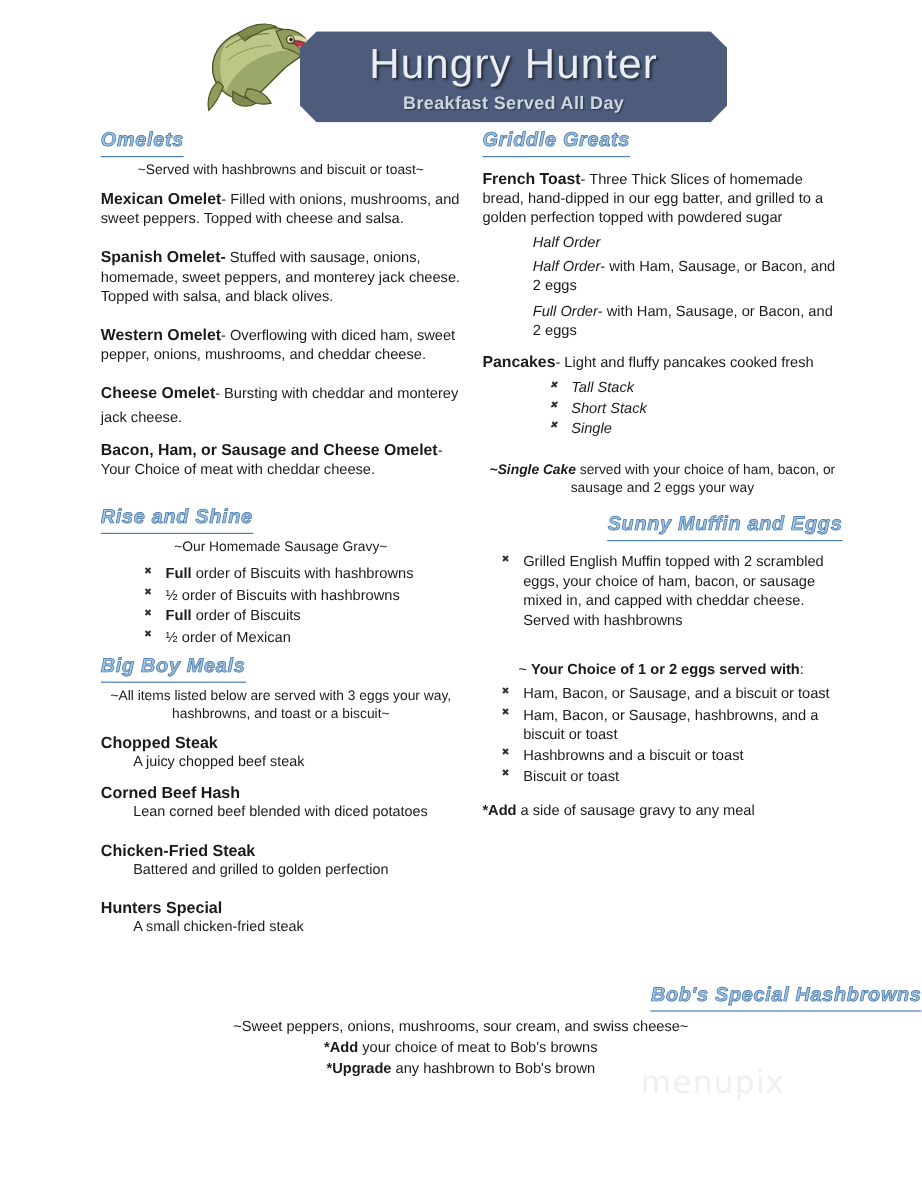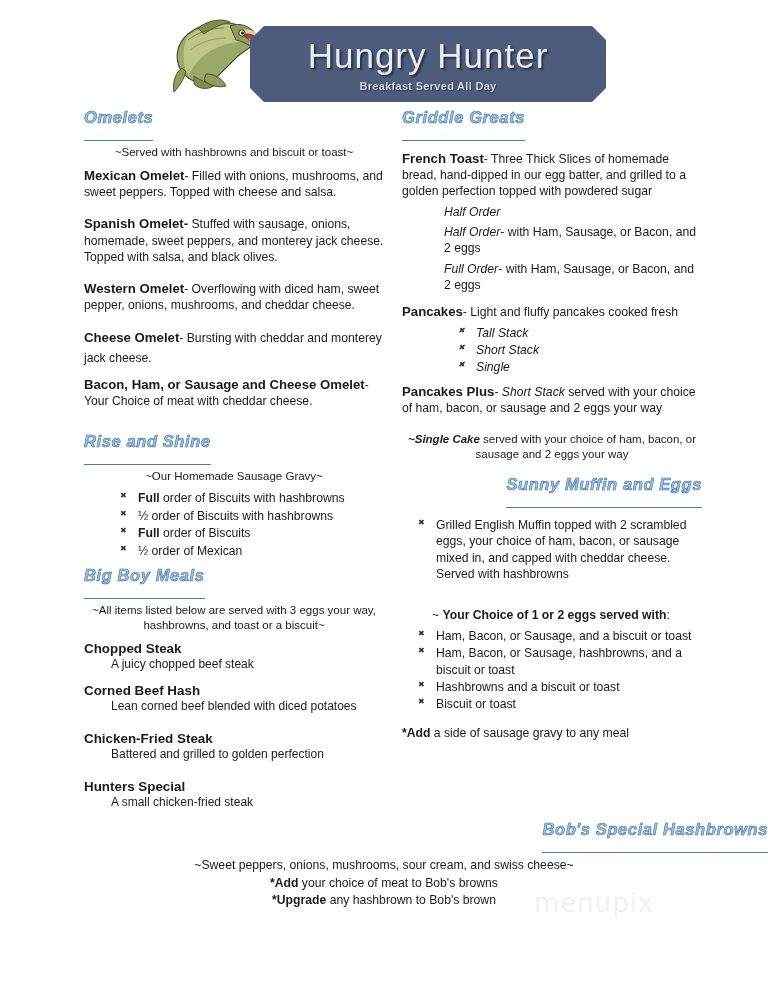--- a/index.html
+++ b/index.html
@@ -24,40 +24,40 @@
     clip-path:polygon(14px 0, calc(100% - 14px) 0, 100% 14px, 100% calc(100% - 14px),
                       calc(100% - 14px) 100%, 14px 100%, 0 calc(100% - 14px), 0 14px);
     display:flex; flex-direction:column; align-items:center; justify-content:center;
   }
   .banner-title{
     font-size:35px; font-weight:400; color:#e9edf3; letter-spacing:1px;
     text-shadow:1px 1px 0 #2b3547, 2px 2px 2px rgba(0,0,0,.45);
     line-height:1; margin-top:2px;
   }
   .banner-sub{
-    font-size:11px; font-weight:bold; color:#cfd6e1; letter-spacing:.3px;
+    font-size:15px; font-weight:bold; color:#cfd6e1; letter-spacing:.3px;
     margin-top:7px; text-shadow:1px 1px 1px rgba(0,0,0,.4);
   }
 
   
   .cols{position:absolute; top:108px; left:0; width:768px;}
   .col{position:absolute; top:0;}
   .col-left{left:84px; width:300px;}
   .col-right{left:402px; width:300px;}
 
   
   .sec-head{
     font-size:16.5px; font-weight:bold; font-style:italic;
     color:#9ec4e0;
     -webkit-text-stroke:0.6px #3f6fa8;
     text-shadow:1px 1px 0 rgba(255,255,255,.9);
     letter-spacing:.6px;
     display:inline-block;
     border-bottom:1.6px solid #4a7fb5;
-    padding-bottom:13px;
+    padding-bottom:3px;
     margin:0 0 3px 0;
     line-height:1.15;
   }
   .heading-wrap{text-align:left;}
   .heading-wrap.center{text-align:right;}
 
   
   .note{
     font-size:11.5px; text-align:center; margin:1px 0 7px 0; line-height:1.3;
   }
@@ -246,23 +246,20 @@
           <span class="name">Pancakes</span><span class="desc">- Light and fluffy pancakes cooked fresh</span>
         </div>
         <ul class="bl ind-b">
           <li class="ital">Tall Stack</li>
           <li class="ital">Short Stack</li>
           <li class="ital">Single</li>
         </ul>
 
         <div class="gap-sm"></div>
 
-        <div class="item">
-          <span class="name">Pancakes Plus</span><span>- </span><span class="ital">Short Stack</span><span class="desc"> served with your choice of ham, bacon, or sausage and 2 eggs your way</span>
-        </div>
 
         <div class="gap"></div>
 
         <div class="note">
           <span class="ital b">~Single Cake</span><span> served with your choice of ham, bacon, or sausage and 2 eggs your way</span>
         </div>
       </div>
 
       <div class="gap-sm"></div>
 

